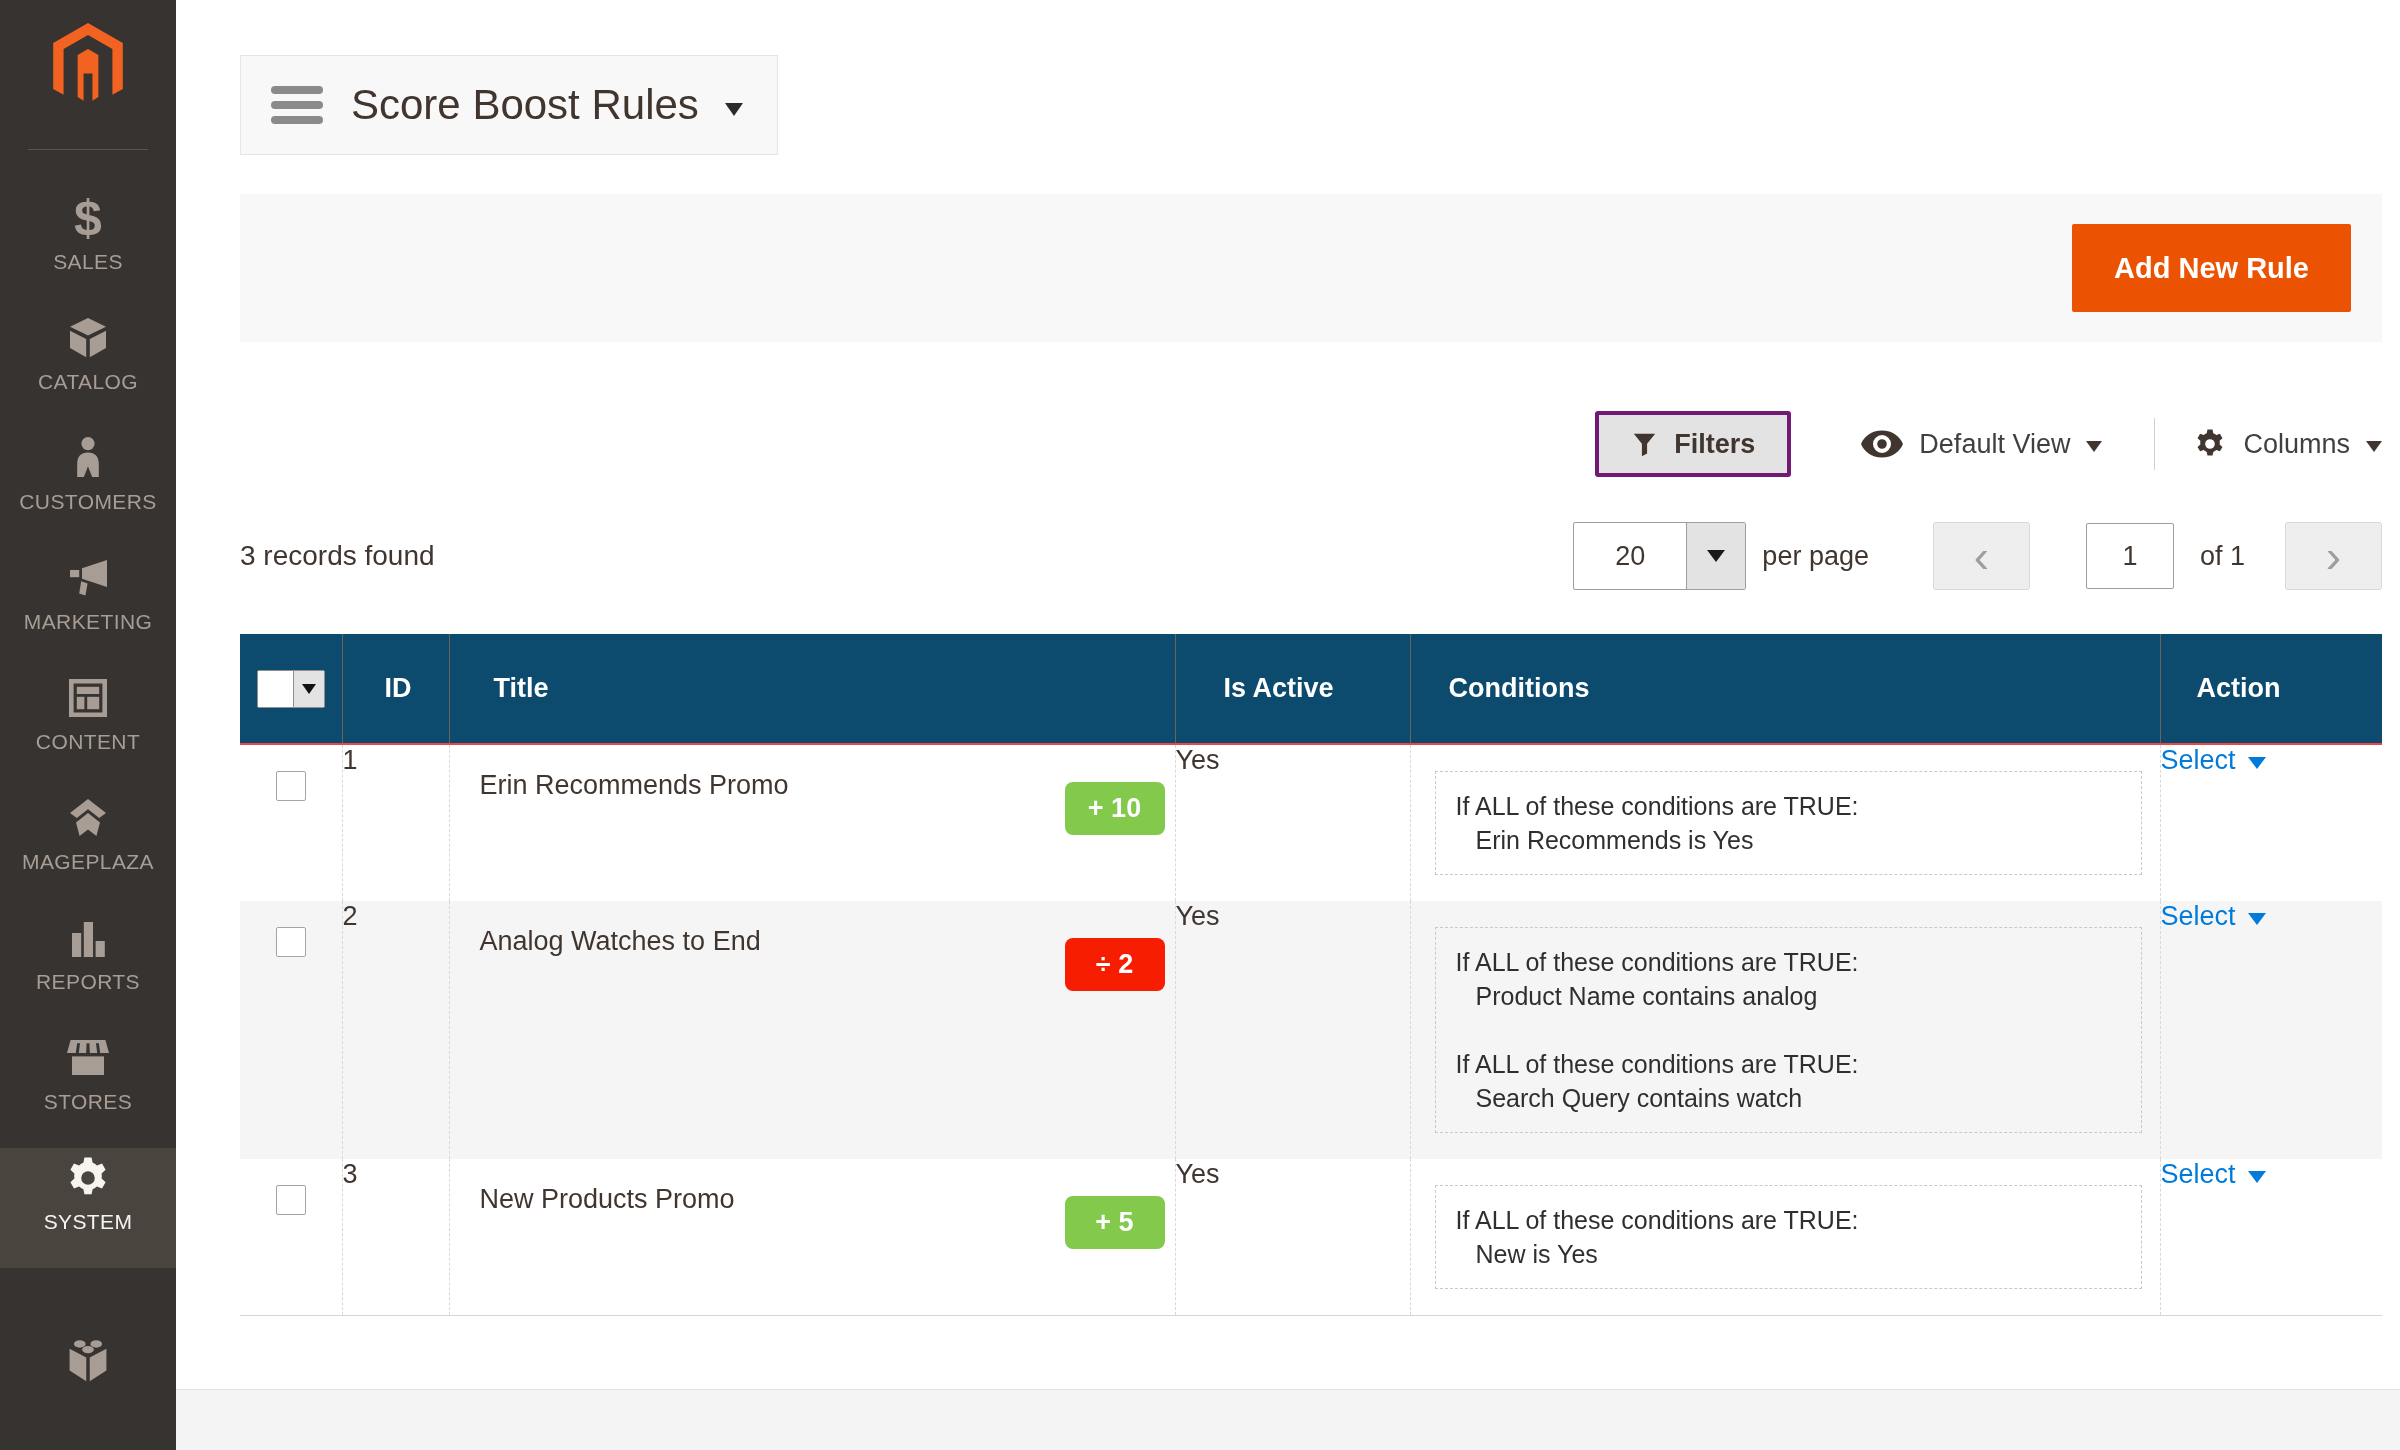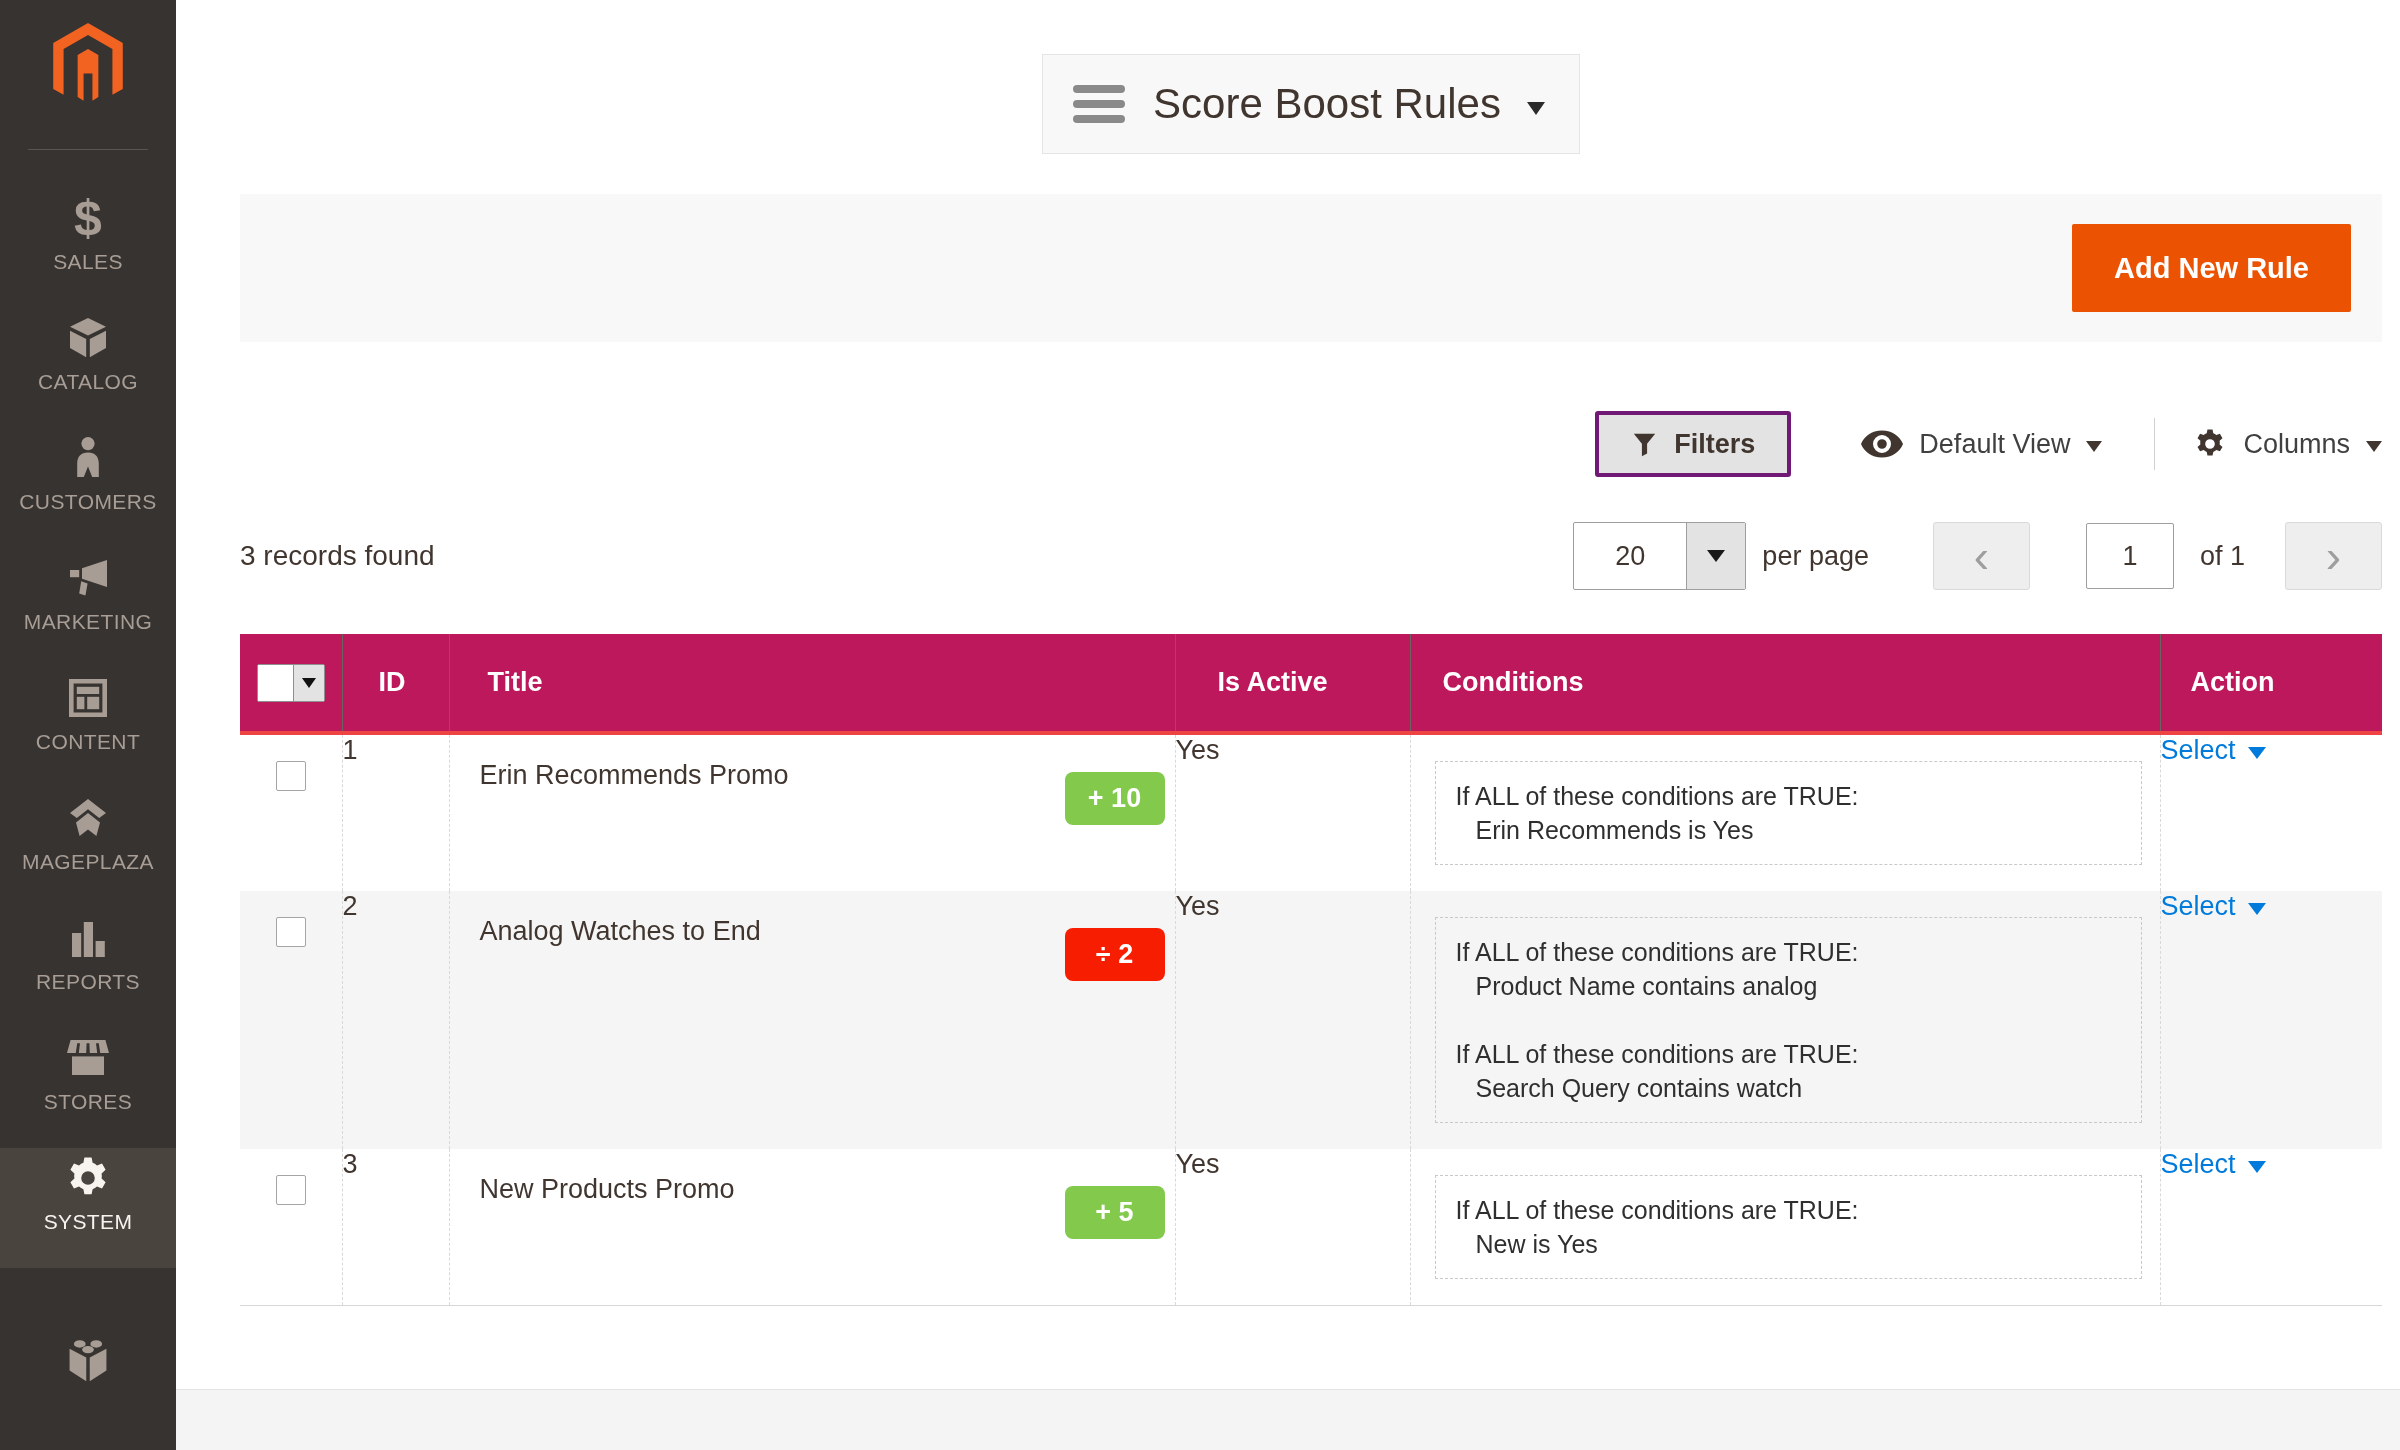--- a/index.html
+++ b/index.html
@@ -18,21 +18,21 @@
   .nav-icon{height:56px;display:flex;align-items:center;justify-content:center;}
   .nav-icon svg{width:48px;height:48px;fill:currentColor;}
   .nav-icon .char{font-size:50px;font-weight:700;line-height:48px;}
   .nav-label{font-size:21px;letter-spacing:.4px;margin-top:4px;}
   .nav-bottom{margin-top:auto;color:#a79d95;padding-bottom:0;}
   .nav-bottom svg{width:52px;height:52px;fill:currentColor;}
   
   .main{flex:1;display:flex;flex-direction:column;background:#fff;box-sizing:border-box;}
   .content{padding:54px 18px 0 64px;display:flex;flex-direction:column;}
   
-  .page-head{display:flex;align-items:center;justify-content:space-between;height:102px;flex-direction:column;}
+  .page-head{display:flex;align-items:center;justify-content:space-between;height:102px;}
   .title-box{background:#f8f8f8;border:1px solid #e5e5e5;height:100px;display:flex;align-items:center;padding:0 34px 0 30px;box-sizing:border-box;}
   .burger{display:flex;flex-direction:column;gap:7px;margin-right:28px;cursor:pointer;}
   .burger span{display:block;width:52px;height:8px;border-radius:4px;background:#8a8a8a;}
   .page-title{font-size:42px;color:#41362f;}
   .title-caret{width:0;height:0;border-left:9px solid transparent;border-right:9px solid transparent;border-top:13px solid #2b2b2b;margin-left:26px;margin-top:8px;}
   .head-icons{display:flex;align-items:center;gap:62px;margin-right:30px;}
   .head-icons svg{fill:#41362f;}
   .hicon{cursor:pointer;display:flex;align-items:center;}
   .user-chip{display:flex;align-items:center;gap:16px;cursor:pointer;}
   .user-name{font-size:27px;color:#41362f;}
@@ -57,21 +57,21 @@
   .pp-dd{width:58px;background:#e3e3e3;border-left:1px solid #9e9e9e;display:flex;align-items:center;justify-content:center;}
   .pp-dd i{width:0;height:0;border-left:9px solid transparent;border-right:9px solid transparent;border-top:12px solid #1a1a1a;}
   .pp-label{font-size:27px;margin-left:16px;}
   .page-btn{width:95px;height:66px;background:#eee;border:1px solid #d9d9d9;border-radius:3px;display:flex;align-items:center;justify-content:center;font-size:46px;color:#9e9e9e;cursor:pointer;user-select:none;}
   .page-btn.prev{margin-left:64px;}
   .page-btn.next{margin-left:40px;}
   .page-input{margin-left:56px;width:82px;height:62px;border:1px solid #9e9e9e;border-radius:2px;text-align:center;font-size:27px;font-family:inherit;color:#41362f;}
   .page-of{font-size:27px;margin-left:26px;}
   
   table.grid{margin-top:44px;border-collapse:collapse;table-layout:fixed;width:2142px;}
-  .grid th{background:#be185d;color:#fff;font-size:27px;font-weight:700;text-align:left;height:81px;padding:8px;border-right:1px solid #6b645e;border-bottom:4px solid #ef4444;}
+  .grid th{background:#0c4a6e;color:#fff;font-size:27px;font-weight:700;text-align:left;height:81px;padding:14px;border-right:1px solid #6b645e;border-bottom:2px solid #ef4444;}
   .grid th:last-child{border-right:none;}
   .grid th .th-pad{padding-left:28px;}
   .grid td{vertical-align:top;border-right:1px dashed #d9d9d9;padding:0;}
   .grid td:last-child{border-right:none;}
   .grid tr.data-row:nth-child(even) td{background:#f5f5f5;}
   .grid tbody tr:last-child td{border-bottom:1px solid #d6d6d6;}
   .cb{width:28px;height:28px;border:1px solid #a5a5a5;border-radius:2px;background:#fff;display:block;margin:26px auto 0 auto;cursor:pointer;}
   .hdr-check{display:flex;margin:0 auto;width:66px;height:36px;border:1px solid #8f8f8f;border-radius:2px;overflow:hidden;cursor:pointer;background:#fff;}
   .hdr-check .box{width:36px;background:#fff;}
   .hdr-check .dd{width:30px;background:#e3e3e3;border-left:1px solid #8f8f8f;display:flex;align-items:center;justify-content:center;}

